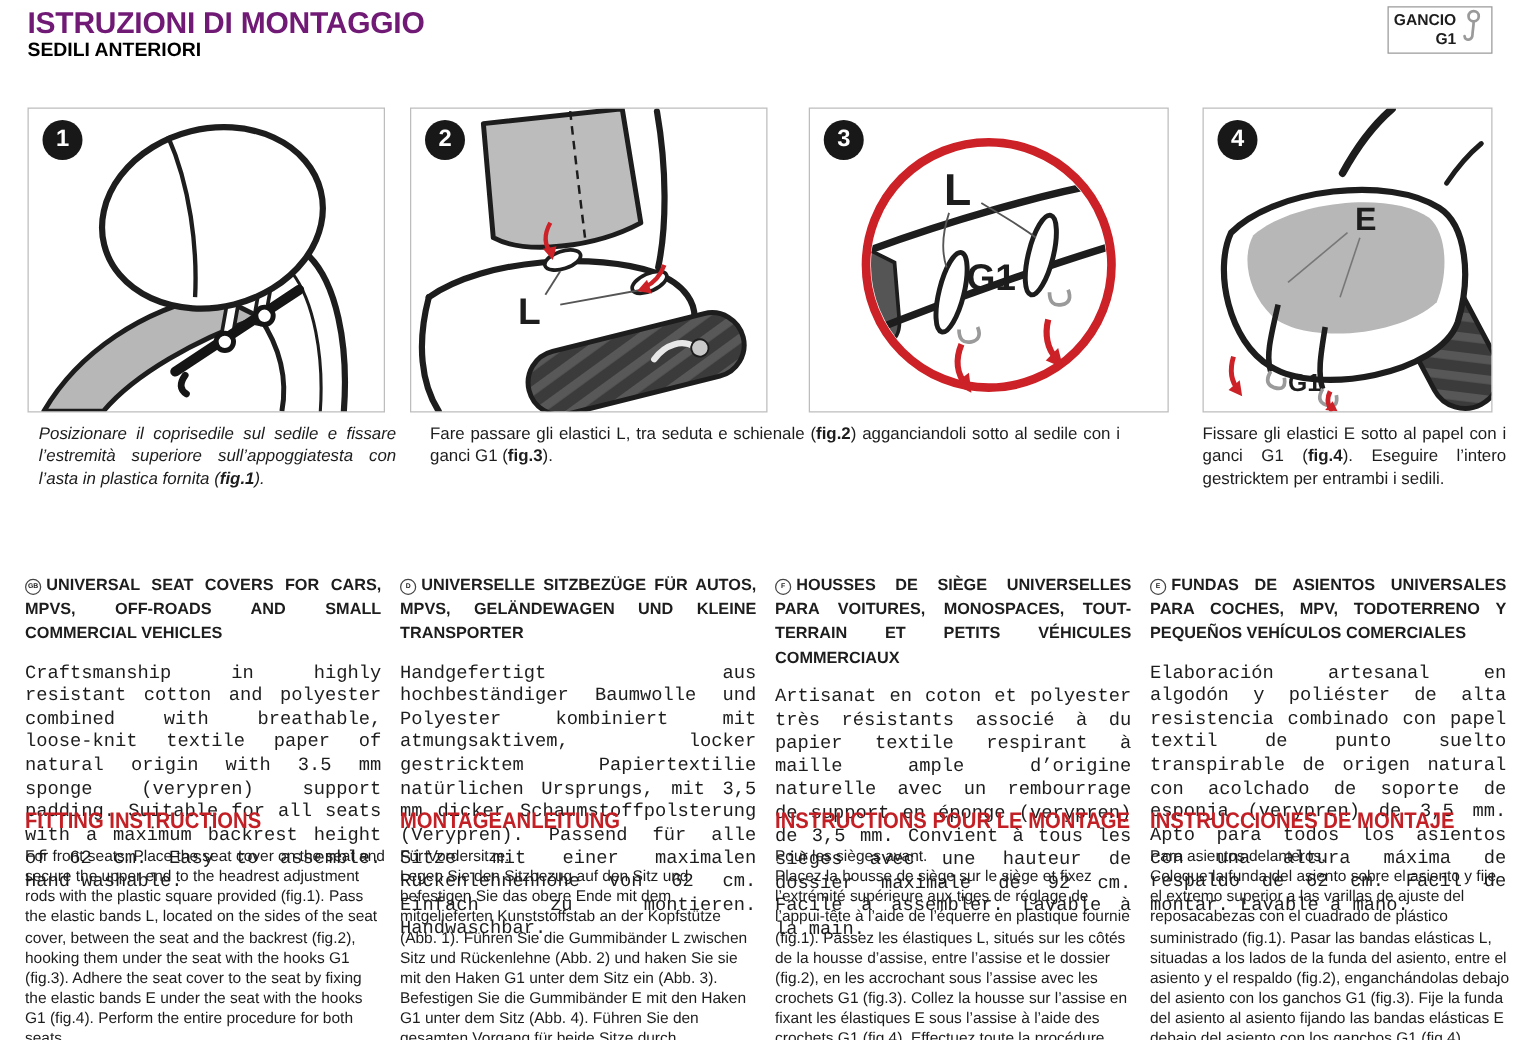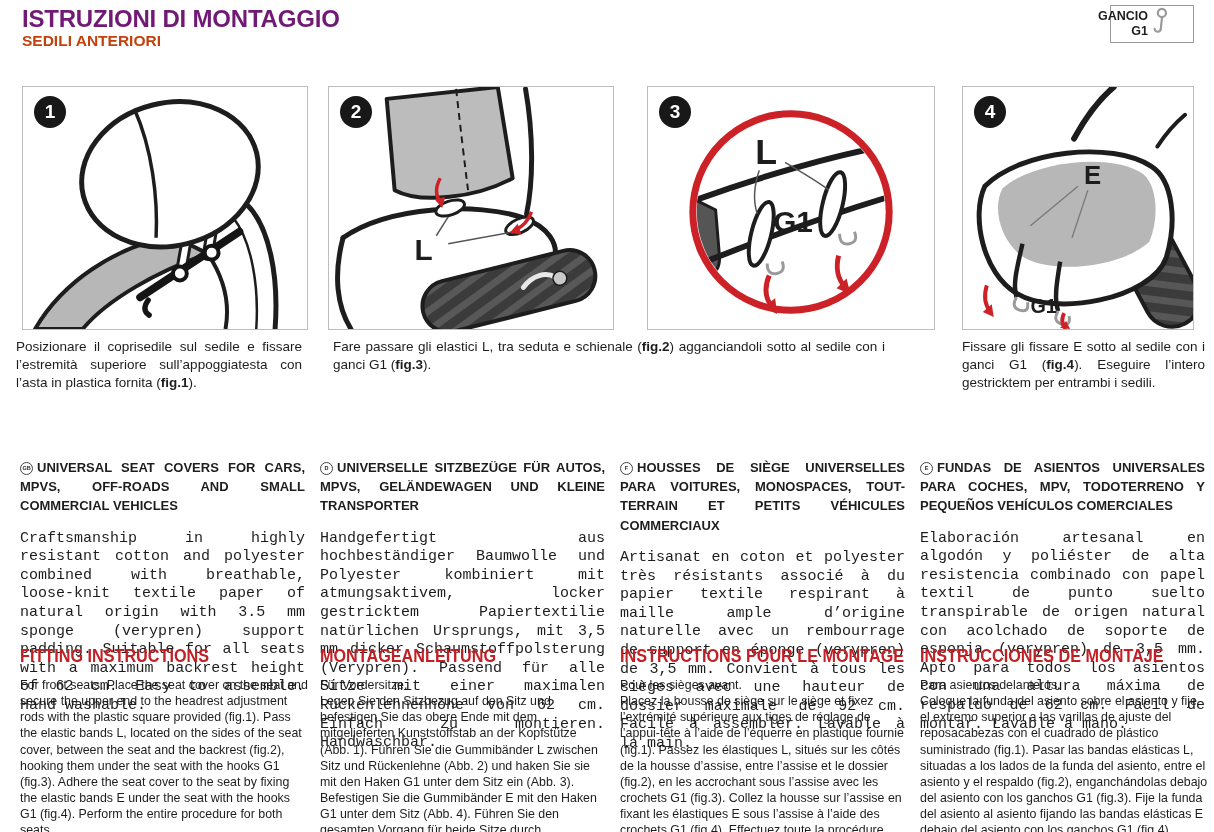--- a/index.html
+++ b/index.html
@@ -1,22 +1,22 @@
 <!DOCTYPE html>
 <html><head>
 <meta charset="utf-8">
 <style>
   html,body{margin:0;padding:0;background:#fff;}
   #sheet{position:relative;width:1214px;height:832px;background:#fff;overflow:hidden;
          font-family:"Liberation Sans","DejaVu Sans",sans-serif;color:#1d1d1d;}
   .abs{position:absolute;}
   .page-title{left:22px;top:5px;font-size:24px;font-weight:bold;color:#701a75;letter-spacing:-.2px;}
-  .page-subtitle{left:22px;top:32px;font-size:15.5px;font-weight:bold;color:#c2410c;}
+  .page-subtitle{left:22px;top:32px;font-size:15.5px;font-weight:bold;color:#000000;}
   .hook-box{left:1110px;top:5px;width:84px;height:38px;border:1px solid #9a9a9a;background:#fff;
-            display:flex;align-items:center;justify-content:flex-end;padding:1px 22px;box-sizing:border-box;gap:3px;}
+            display:flex;align-items:center;justify-content:flex-end;padding:1px 5px;box-sizing:border-box;gap:3px;}
   .hook-box .txt{text-align:right;font-size:12.5px;font-weight:bold;line-height:1.2;}
   .panel{top:86px;height:244px;border:1px solid #bdbdbd;background:#fff;box-sizing:border-box;}
   .panel svg{display:block;width:100%;height:100%;}
   .badge{position:absolute;top:9px;left:11px;width:32px;height:32px;border-radius:50%;background:#181818;
          color:#fff;font-size:19px;font-weight:bold;display:flex;align-items:center;justify-content:center;}
   .caption{top:338px;font-size:13.5px;line-height:1.33;text-align:justify;}
   .caption b{font-weight:bold;}
   .col{top:458px;width:285px;}
   .sec-header{font-size:13px;font-weight:bold;line-height:1.48;text-align:justify;margin:0 0 14px 0;}
   .lang-badge{display:inline-flex;align-items:center;justify-content:center;width:11px;height:11px;
@@ -159,23 +159,23 @@
       <path d="M96,226 q-6,10 3,13 q10,3 8,-8" stroke="#9a9a9a" stroke-width="3" fill="none"></path>
       <text x="68" y="228" font-size="20" font-weight="bold">G1</text>
       <path d="M24,200 C21,210 22,220 28,227" stroke="#cc2127" stroke-width="4" fill="none"></path>
       <polygon points="31,232 20,227 29,219" fill="#cc2127"></polygon>
       <path d="M102,228 C99,234 100,240 104,244" stroke="#cc2127" stroke-width="4" fill="none"></path>
       <polygon points="108,244 98,243 104,236" fill="#cc2127"></polygon>
     </svg>
     <div class="badge">4</div>
   </div>
 
-  <div class="abs caption" style="left:16px;width:286px;"><span>Posizionare il coprisedile sul sedile e fissare l’estremità superiore sull’appoggiatesta con l’asta in plastica fornita (</span><b>fig.1</b><span>).</span></div>
-  <div class="abs caption" style="left:333px;width:552px;"><span>Fare passare gli elastici L, tra seduta e schienale (</span><b>fig.2</b><span>) agganciandoli sotto al sedile con i ganci G1 (</span><b>fig.3</b><span>).</span></div>
-  <div class="abs caption" style="left:962px;width:243px;"><span>Fissare gli fissare E sotto al sedile con i ganci G1 (</span><b>fig.4</b><span>). Eseguire l’intero gestricktem per entrambi i sedili.</span></div>
+  <div class="abs caption" style="left:31px;width:286px;font-style:italic;"><span>Posizionare il coprisedile sul sedile e fissare l’estremità superiore sull’appoggiatesta con l’asta in plastica fornita (</span><b>fig.1</b><span>).</span></div>
+  <div class="abs caption" style="left:344px;width:552px;"><span>Fare passare gli elastici L, tra seduta e schienale (</span><b>fig.2</b><span>) agganciandoli sotto al sedile con i ganci G1 (</span><b>fig.3</b><span>).</span></div>
+  <div class="abs caption" style="left:962px;width:243px;"><span>Fissare gli elastici E sotto al papel con i ganci G1 (</span><b>fig.4</b><span>). Eseguire l’intero gestricktem per entrambi i sedili.</span></div>
 
   <div class="abs col" style="left:20px;">
     <p class="sec-header"><span class="lang-badge">GB</span><span>UNIVERSAL SEAT COVERS FOR CARS, MPVS, OFF-ROADS AND SMALL COMMERCIAL VEHICLES</span></p>
     <div class="sec-body">Craftsmanship in highly resistant cotton and polyester combined with breathable, loose-knit textile paper of natural origin with 3.5 mm sponge (verypren) support padding. Suitable for all seats with a maximum backrest height of 62 cm. Easy to assemble. Hand washable.</div>
   </div>
   <div class="abs col" style="left:320px;">
     <p class="sec-header"><span class="lang-badge">D</span><span>UNIVERSELLE SITZBEZÜGE FÜR AUTOS, MPVS, GELÄNDEWAGEN UND KLEINE TRANSPORTER</span></p>
     <div class="sec-body">Handgefertigt aus hochbeständiger Baumwolle und Polyester kombiniert mit atmungsaktivem, locker gestricktem Papiertextilie natürlichen Ursprungs, mit 3,5 mm dicker Schaumstoffpolsterung (Verypren). Passend für alle Sitze mit einer maximalen Rückenlehnenhöhe von 62 cm. Einfach zu montieren. Handwaschbar.</div>
   </div>
   <div class="abs col" style="left:620px;">

